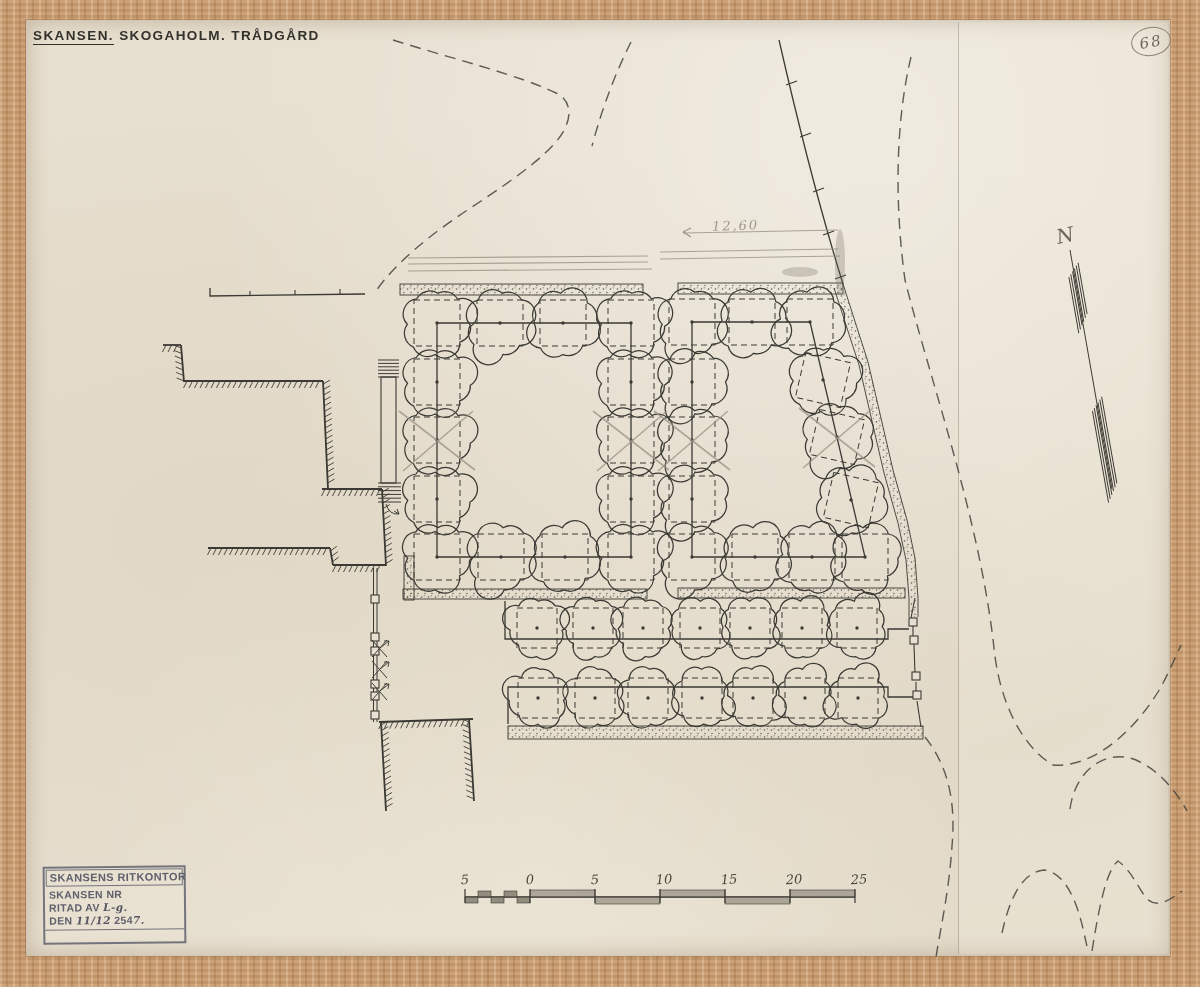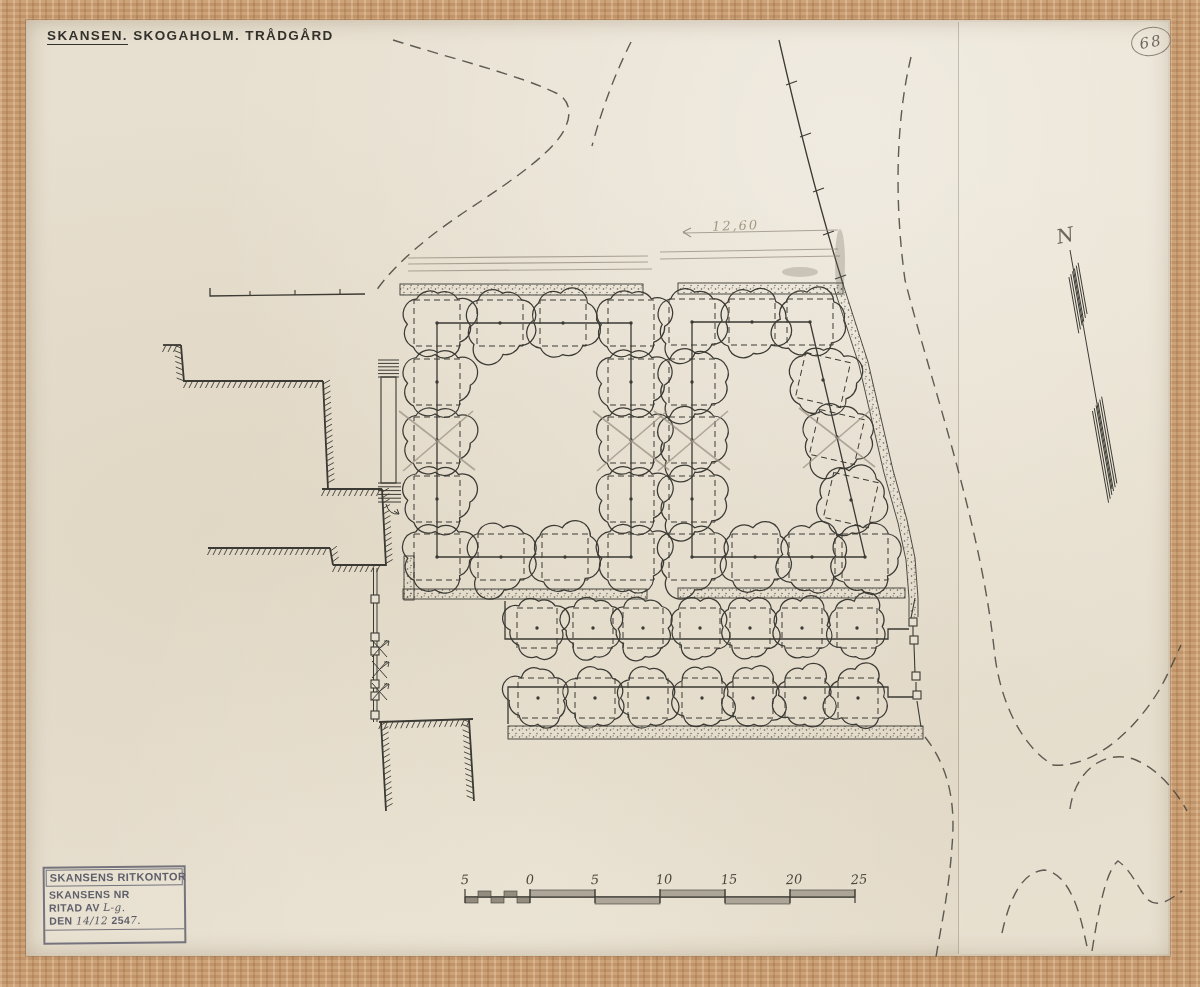--- a/index.html
+++ b/index.html
@@ -28,21 +28,21 @@
     position:absolute;left:958px;top:22px;height:932px;width:1px;
     background:rgba(128,116,96,.38);
   }
   .paper-right-tone{
     position:absolute;left:959px;top:22px;width:209px;height:932px;
     background:rgba(246,241,229,.22);pointer-events:none;
   }
   svg#plan{position:absolute;left:0;top:0;z-index:3;}
   .overlay{position:absolute;z-index:5;}
   .title{
-    left:47px;top:28px;color:#33312c;font-size:13.5px;font-weight:bold;
+    left:33px;top:28px;color:#33312c;font-size:13.5px;font-weight:bold;
     letter-spacing:1.4px;white-space:nowrap;
   }
   .title .t-main{border-bottom:1.6px solid #33312c;padding-bottom:1px;}
   .badge{
     left:1131px;top:27px;width:38px;height:27px;border:1.7px solid #8b8274;
     border-radius:50%;transform:rotate(-10deg);
     display:flex;align-items:center;justify-content:center;
     color:#6e675c;font-family:"DejaVu Serif", serif;font-style:italic;font-size:15px;
     letter-spacing:2px;
   }
@@ -56,21 +56,21 @@
     letter-spacing:.4px;transform:rotate(-.6deg);background:rgba(240,234,221,.25);
   }
   .stamp-header{
     border:1.5px solid rgba(96,96,110,.85);margin:1px;padding:1px 3px 2px;
     font-size:11px;white-space:nowrap;
   }
   .stamp-body{padding:1px 4px 2px;border-bottom:1.5px solid rgba(96,96,110,.85);}
   .stamp-line{line-height:13px;white-space:nowrap;}
   .stamp-empty{height:12px;}
   .hand{
-    font-family:"DejaVu Serif", serif;font-style:italic;font-weight:normal;
+    font-family:"DejaVu Serif", serif;font-style:italic;font-weight:bold;
     color:#585864;
   }
 </style>
 </head>
 <body>
 
 <div class="paper"></div>
 <div class="paper-seam"></div>
 <div class="paper-right-tone"></div>
 
@@ -616,26 +616,26 @@
 <div class="overlay badge">
   <span>68</span>
 </div>
 
 <div class="overlay dim-note">12,60</div>
 
 <div class="overlay stamp">
   <div class="stamp-header">SKANSENS RITKONTOR</div>
   <div class="stamp-body">
     <div class="stamp-line">
-      <span>SKANSENS NR</span>
+      <span>SKANSEN NR</span>
     </div>
     <div class="stamp-line">
       <span>RITAD AV</span>
       <span class="hand">L-g.</span>
     </div>
     <div class="stamp-line">
       <span>DEN</span>
-      <span class="hand">14/12</span>
+      <span class="hand">11/12</span>
       <span>254</span><span class="hand">7.</span>
     </div>
   </div>
   <div class="stamp-empty"></div>
 </div>
 
 </body></html>

